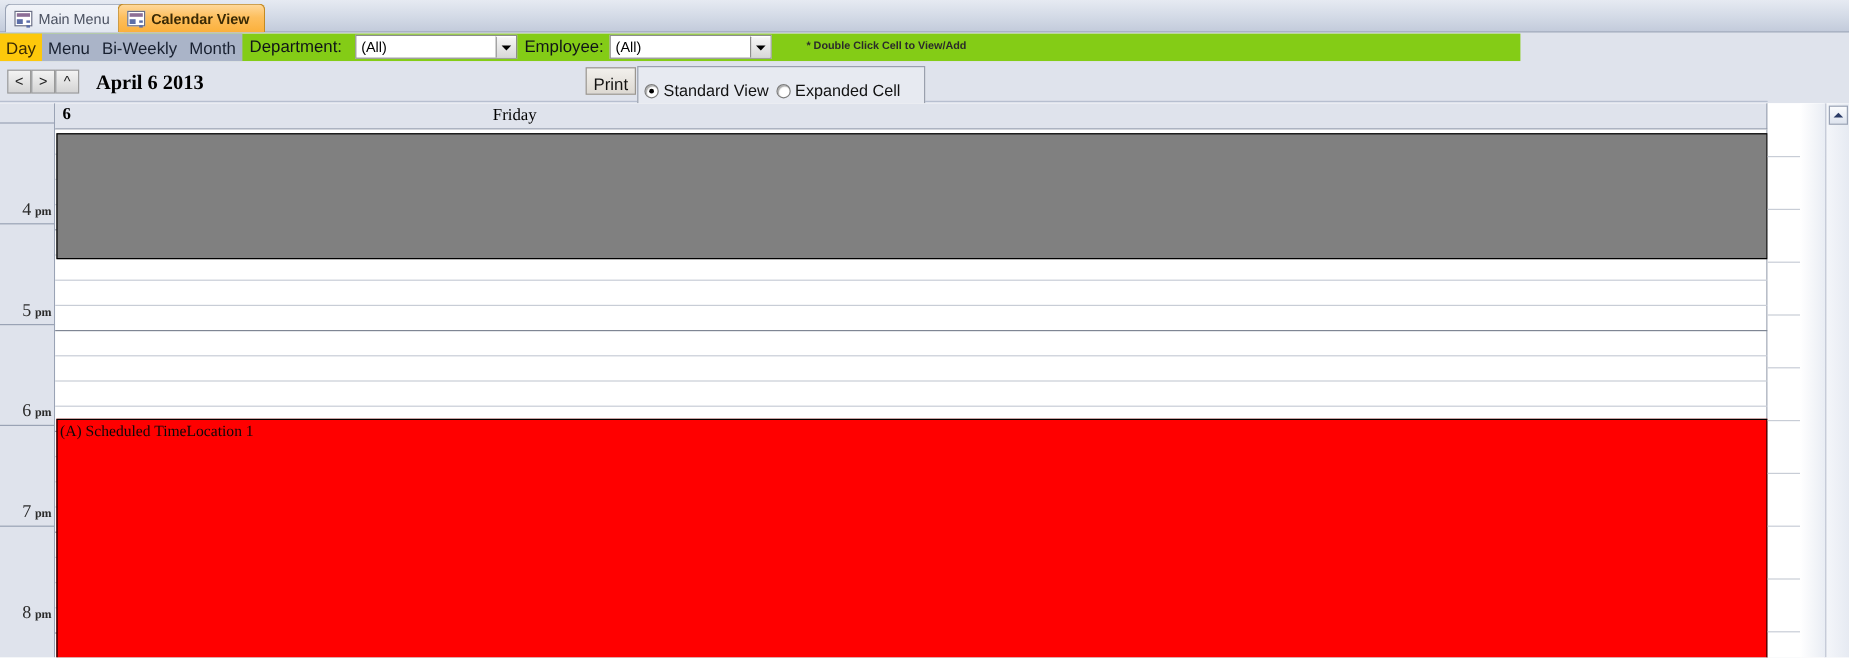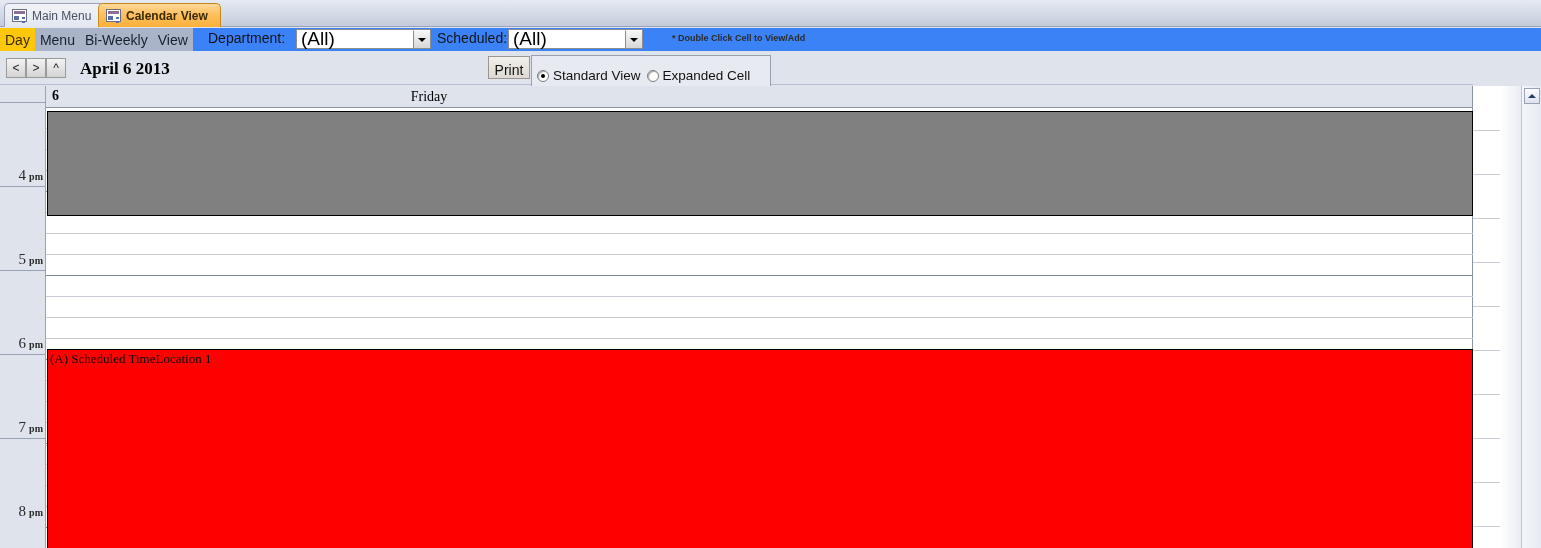--- a/index.html
+++ b/index.html
@@ -77,22 +77,22 @@
     position: absolute;
     left: 1px; top: 6px; width: 5px; bottom: 1px;
     background: #5c6ea8;
     box-shadow: 7px 0 0 -1px #5c6ea8, 7px 4px 0 -1px #5c6ea8;
   }
 
   
   .filterstrip {
     position: absolute;
     left: 0; top: 28px;
-    width: 1541px; height: 23px;
-    background: #3b82f6;
+    width: 1267px; height: 23px;
+    background: #84cc16;
   }
   .viewmodes {
     position: absolute;
     left: 0; top: 0;
     height: 23px;
     display: flex;
     align-items: stretch;
     background: #aab4c8;
     font-size: 14px;
   }
@@ -115,21 +115,21 @@
     white-space: nowrap;
   }
   .combo {
     position: absolute;
     top: 1px;
     height: 20px;
     background: #ffffff;
     border: 1px solid #8d8d8d;
     display: flex;
     align-items: center;
-    font-size: 19px;
+    font-size: 12px;
     color: #000;
   }
   .combo .cval { padding-left: 4px; flex: 1; }
   .combo .carrow {
     width: 17px;
     height: 18px;
     background: linear-gradient(to bottom, #f6f6f6, #d8d8d8);
     border-left: 1px solid #8d8d8d;
     border-top: 1px solid #ffffff;
     display: flex; align-items: center; justify-content: center;
@@ -398,34 +398,34 @@
       <div class="viewmode selected">
         <span>Day</span>
       </div>
       <div class="viewmode">
         <span>Menu</span>
       </div>
       <div class="viewmode">
         <span>Bi-Weekly</span>
       </div>
       <div class="viewmode">
-        <span>View</span>
+        <span>Month</span>
       </div>
     </div>
 
     <div class="fieldlabel" style="left:208px;text-align:center;">Department:</div>
 
     <div class="combo" style="left:296px; width:135px;">
       <span class="cval">(All)</span>
       <span class="carrow">
           <i class="caret-d"></i>
         </span>
     </div>
 
-    <div class="fieldlabel" style="left:437px;">Scheduled:</div>
+    <div class="fieldlabel" style="left:437px;">Employee:</div>
 
     <div class="combo" style="left:508px; width:135px;">
       <span class="cval">(All)</span>
       <span class="carrow">
           <i class="caret-d"></i>
         </span>
     </div>
 
     <div class="hint" style="left:672px;">* Double Click Cell to View/Add</div>
   </div>

